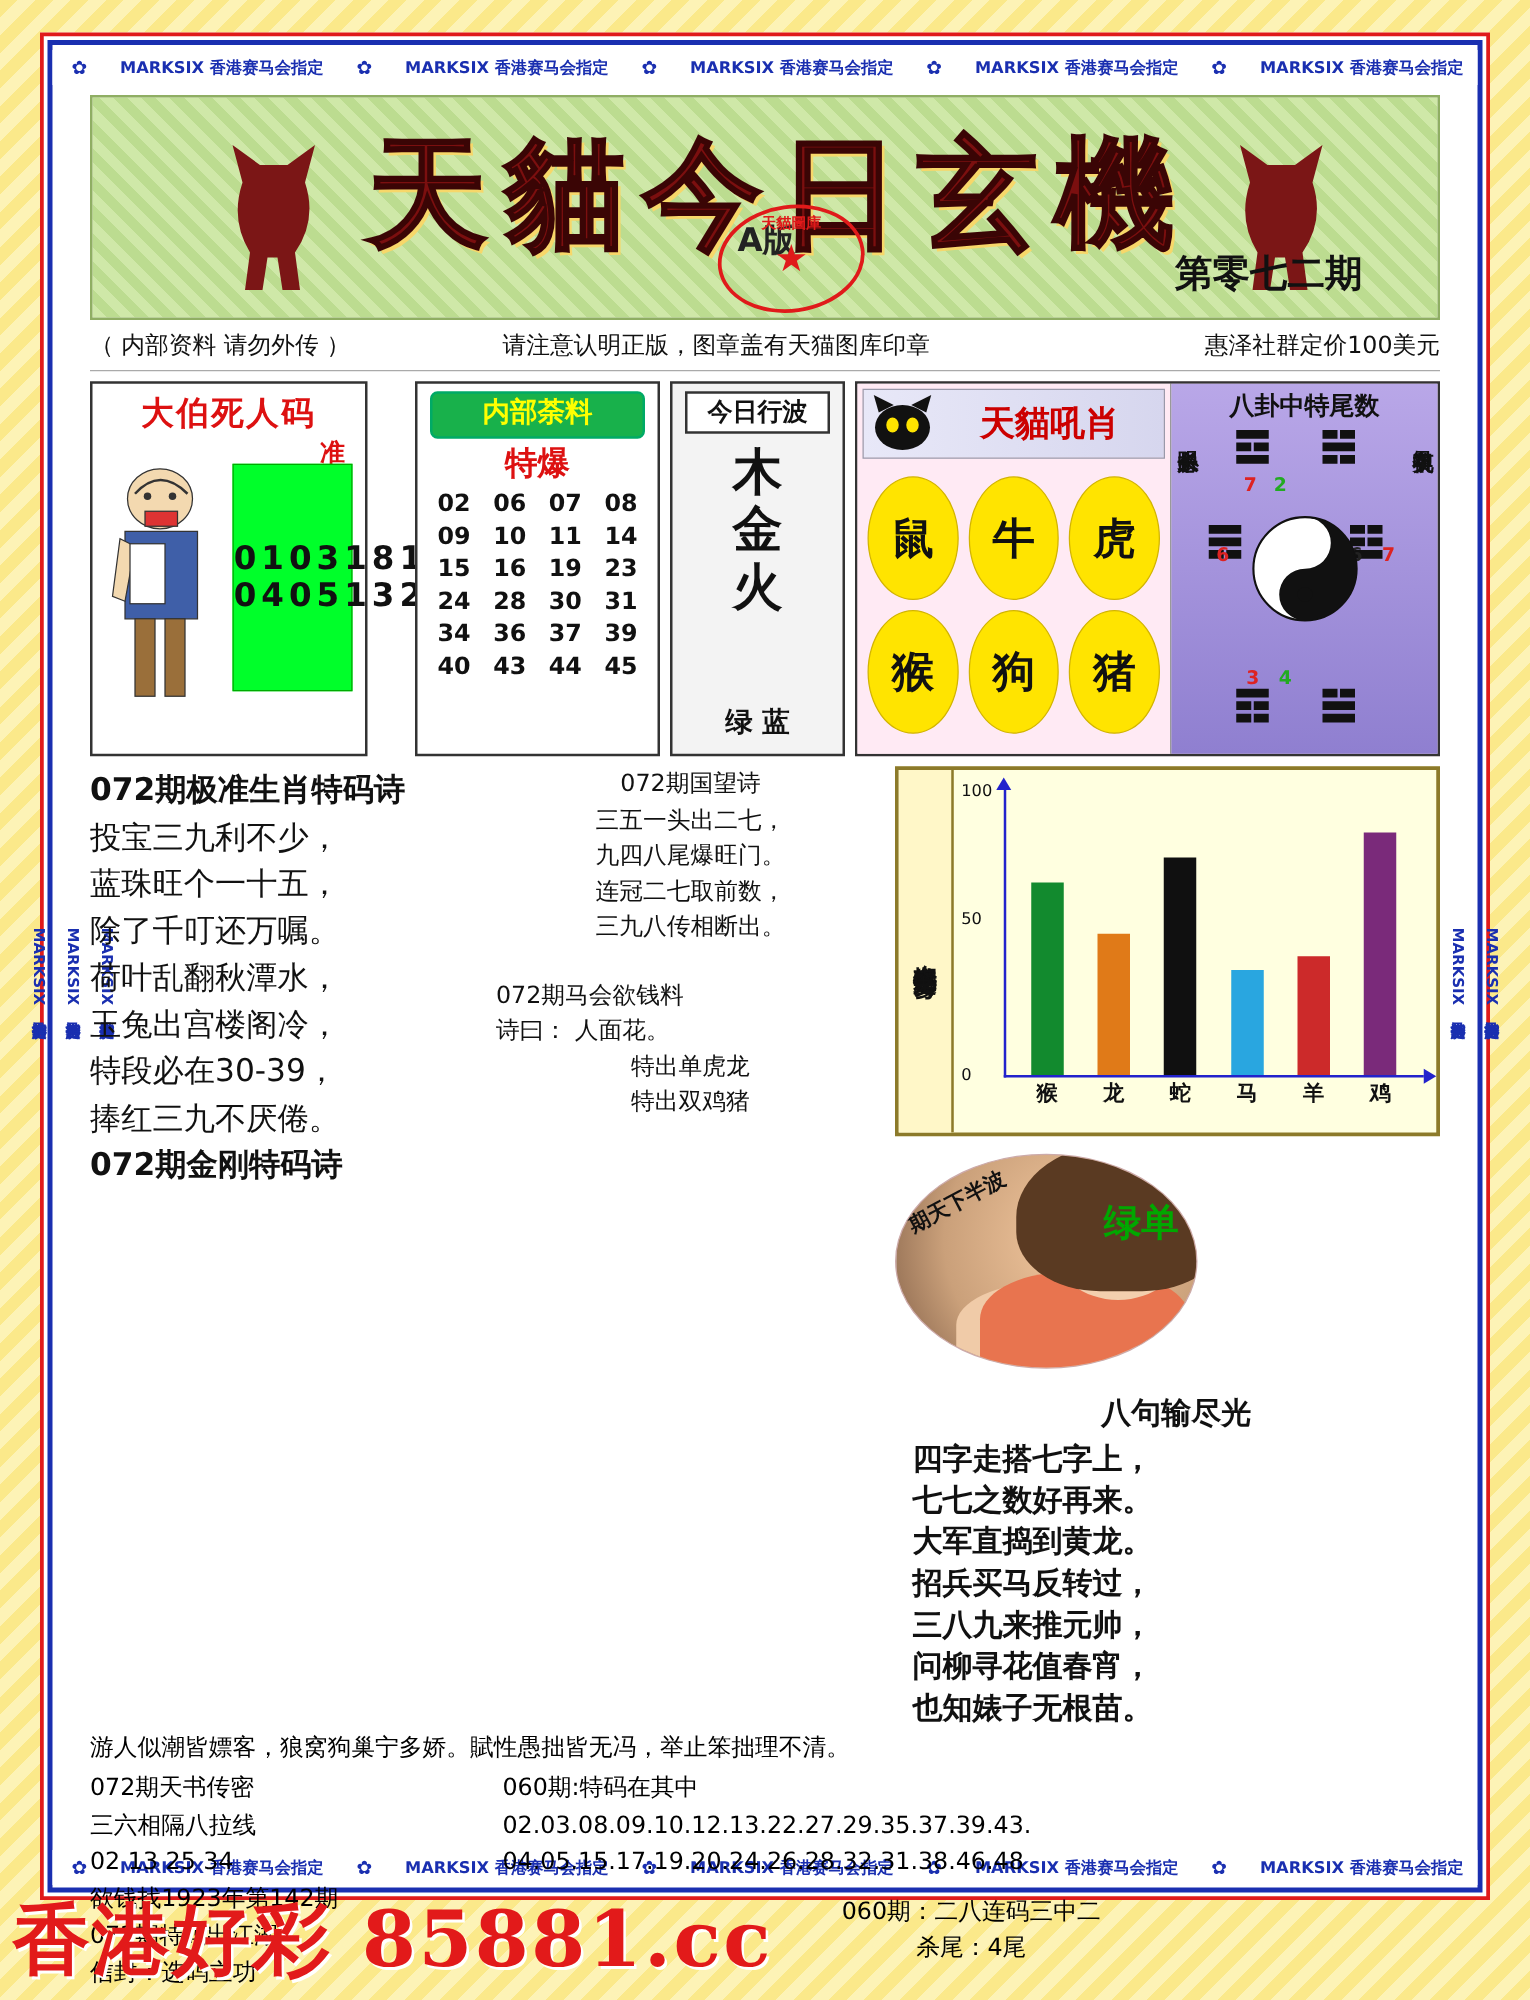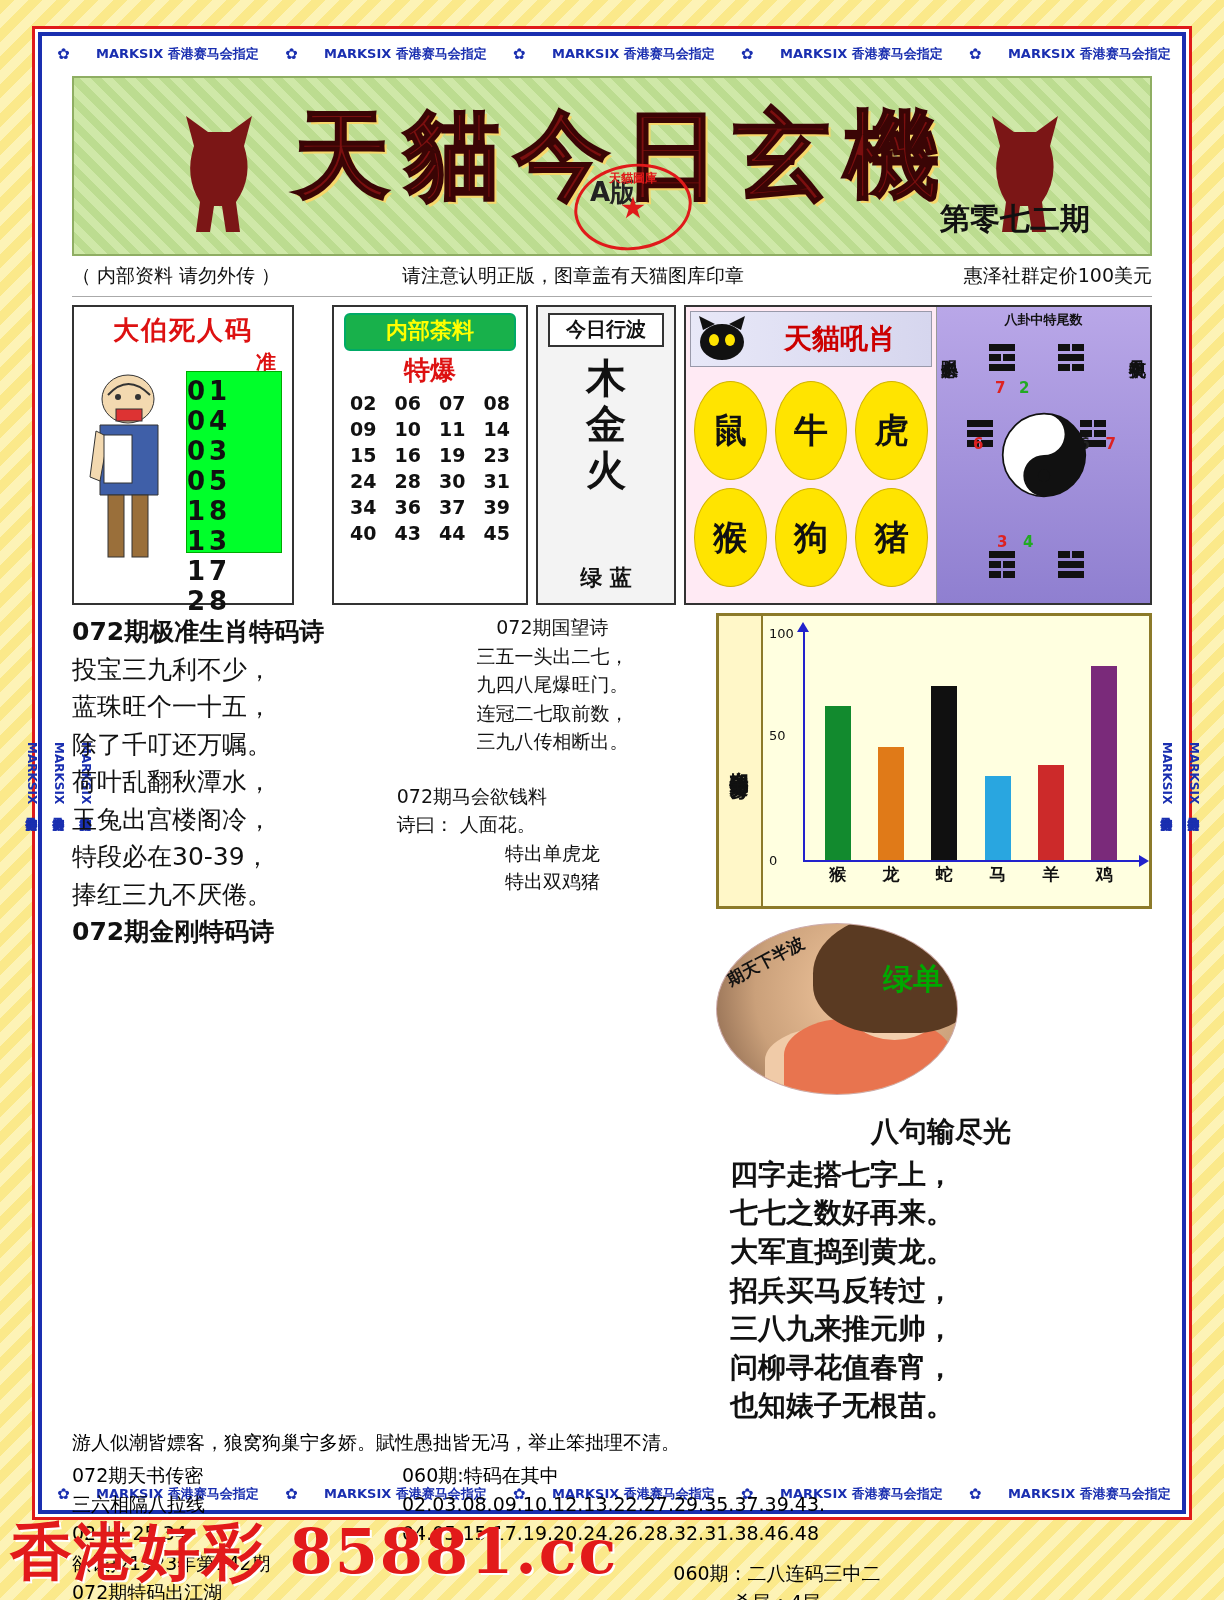--- a/index.html
+++ b/index.html
@@ -104,21 +104,21 @@
   .p1{width:222px;background:#fff;}
   .p1 .t{
     text-align:center;font-size:26px;font-weight:bold;color:#d11;
     font-family:Liberation Serif, serif;padding-top:6px;
     letter-spacing:2px;
   }
   .p1 .zhun{position:absolute;right:16px;top:42px;font-size:20px;color:#d11;font-weight:bold;}
   .oldman{position:absolute;left:8px;top:58px;width:96px;height:200px;}
   .numbox{
     position:absolute;right:10px;top:64px;width:96px;height:182px;background:#00ff2a;
-    border:1px solid #0a0;display:flex;flex-direction:column;justify-content:space-around;
+    border:1px solid #0a0;display:flex;justify-content:space-around;
     align-items:center;padding:4px 0;box-sizing:border-box;
   }
   .numbox .row{font-size:26px;font-weight:bold;color:#111;letter-spacing:4px;font-family:"DejaVu Sans",sans-serif;}
   .p2{width:196px;background:#fff;margin-left:30px;}
   .p2 .cap{
     margin:6px auto 0;width:168px;height:34px;background:#18b14b;border:2px solid #0a6;
     border-radius:6px;color:#ff0;font-size:22px;font-weight:bold;text-align:center;line-height:32px;
   }
   .p2 .cap2{
     text-align:center;font-size:26px;font-weight:bold;color:#d11;margin-top:2px;
@@ -159,21 +159,21 @@
     background:#ffe400;border-radius:50%/50%;border:1px solid #d2b400;
     display:flex;align-items:center;justify-content:center;
     font-size:34px;font-weight:bold;color:#111;
     font-family:"DejaVu Serif","Liberation Serif",serif;
   }
   .p4 .rightpart{
     width:46%;position:relative;background:linear-gradient(180deg,#b9a7e8,#8f7fd0);
     border-left:1px solid #999;
   }
   .bagua-title{
-    position:absolute;top:4px;left:0;right:0;text-align:center;font-size:13px;font-weight:bold;color:#111;
+    position:absolute;top:4px;left:0;right:0;text-align:center;font-size:20px;font-weight:bold;color:#111;
   }
   .vtextL,.vtextR{
     position:absolute;top:40px;font-size:17px;font-weight:bold;color:#111;
     writing-mode:vertical-rl;text-orientation:upright;line-height:1;
   }
   .vtextL{left:4px;}
   .vtextR{right:4px;}
   .taiji{
     position:absolute;left:50%;top:50%;transform:translate(-50%,-50%);width:86px;height:86px;
   }
@@ -219,21 +219,21 @@
   .girl .shoulder{position:absolute;left:20%;bottom:0%;width:60%;height:40%;background:#f0cba8;border-radius:50% 50% 0 0;}
   .girl .lvdan{
     position:absolute;right:14px;top:40px;font-size:30px;font-weight:bold;color:#00a800;
     font-family:"DejaVu Serif","Liberation Serif",serif;line-height:1;text-align:center;
   }
   .girl .curve{
     position:absolute;left:6px;top:26px;font-size:17px;font-weight:bold;color:#111;
     transform:rotate(-28deg);white-space:nowrap;
   }
   .poem{
-    margin-top:18px;margin-left:22px;font-size:28px;color:#111;line-height:1.38;font-weight:bold;
+    margin-top:18px;margin-left:22px;font-size:24px;color:#111;line-height:1.38;font-weight:bold;
     font-family:"DejaVu Serif","Liberation Serif",serif;
   }
   .poem .first{text-align:center;margin-bottom:4px;}
   .midblock{margin-top:6px;}
   .center-t{text-align:center;}
   .lower{display:flex;margin-top:4px;}
   .lower .lcol{width:330px;font-size:19px;line-height:1.55;}
   .lower .rcol{flex:1;font-size:19px;line-height:1.55;}
   .kill{margin-top:10px;}
   .kill div{text-align:center;}

